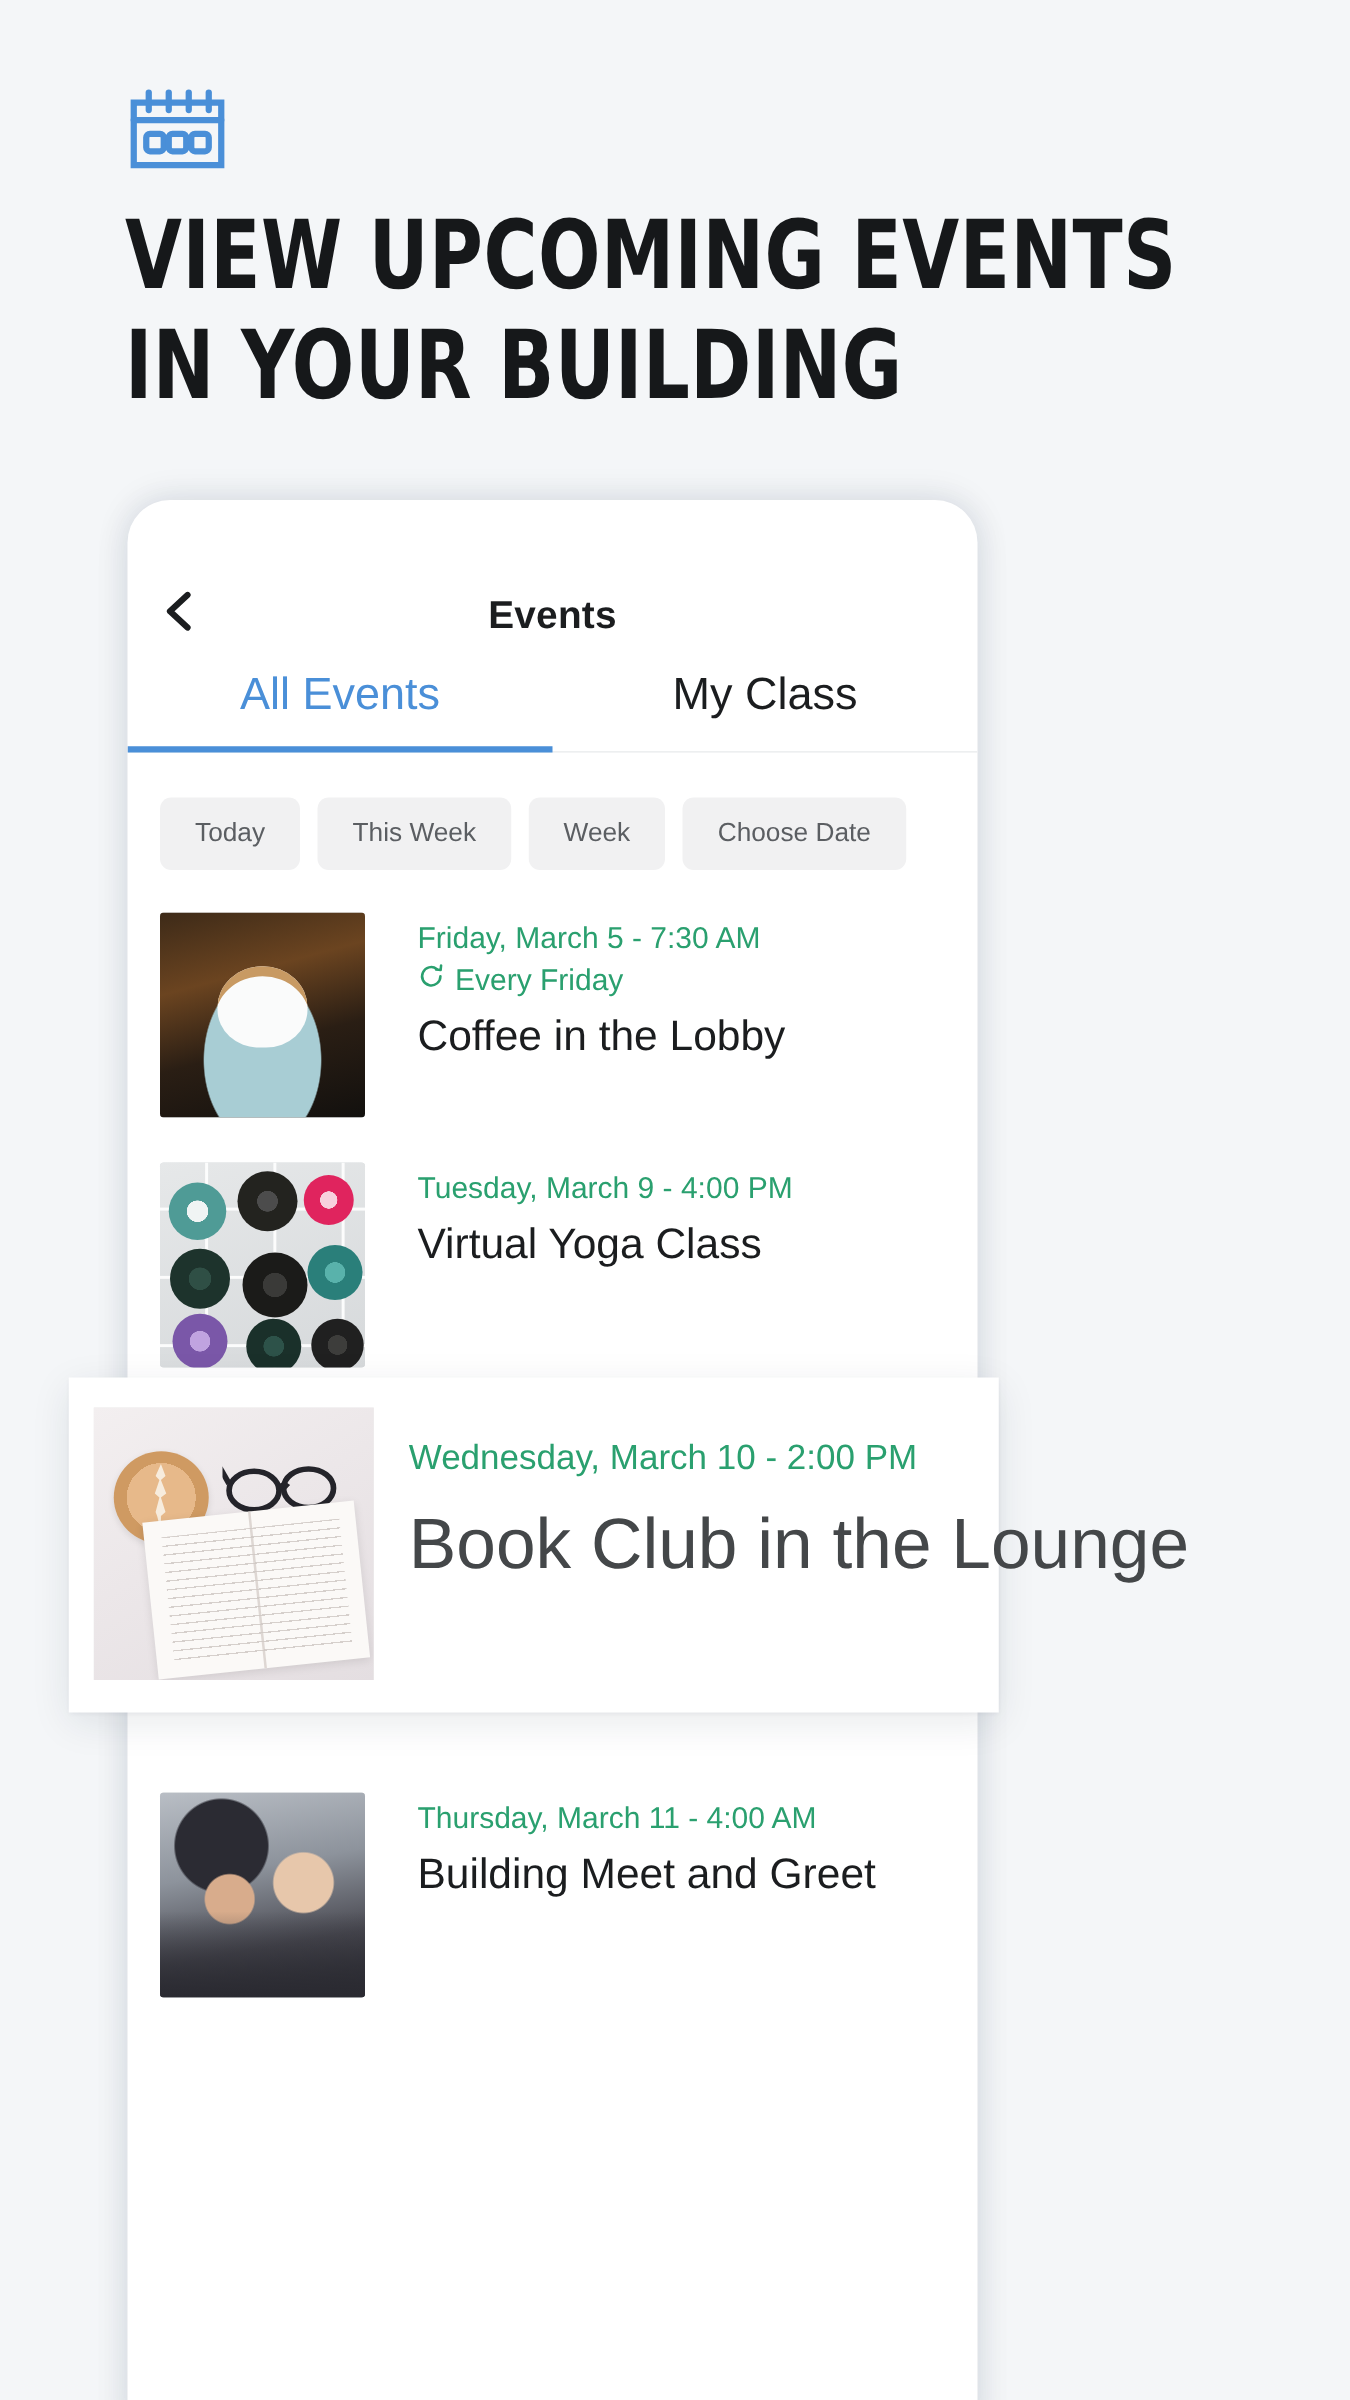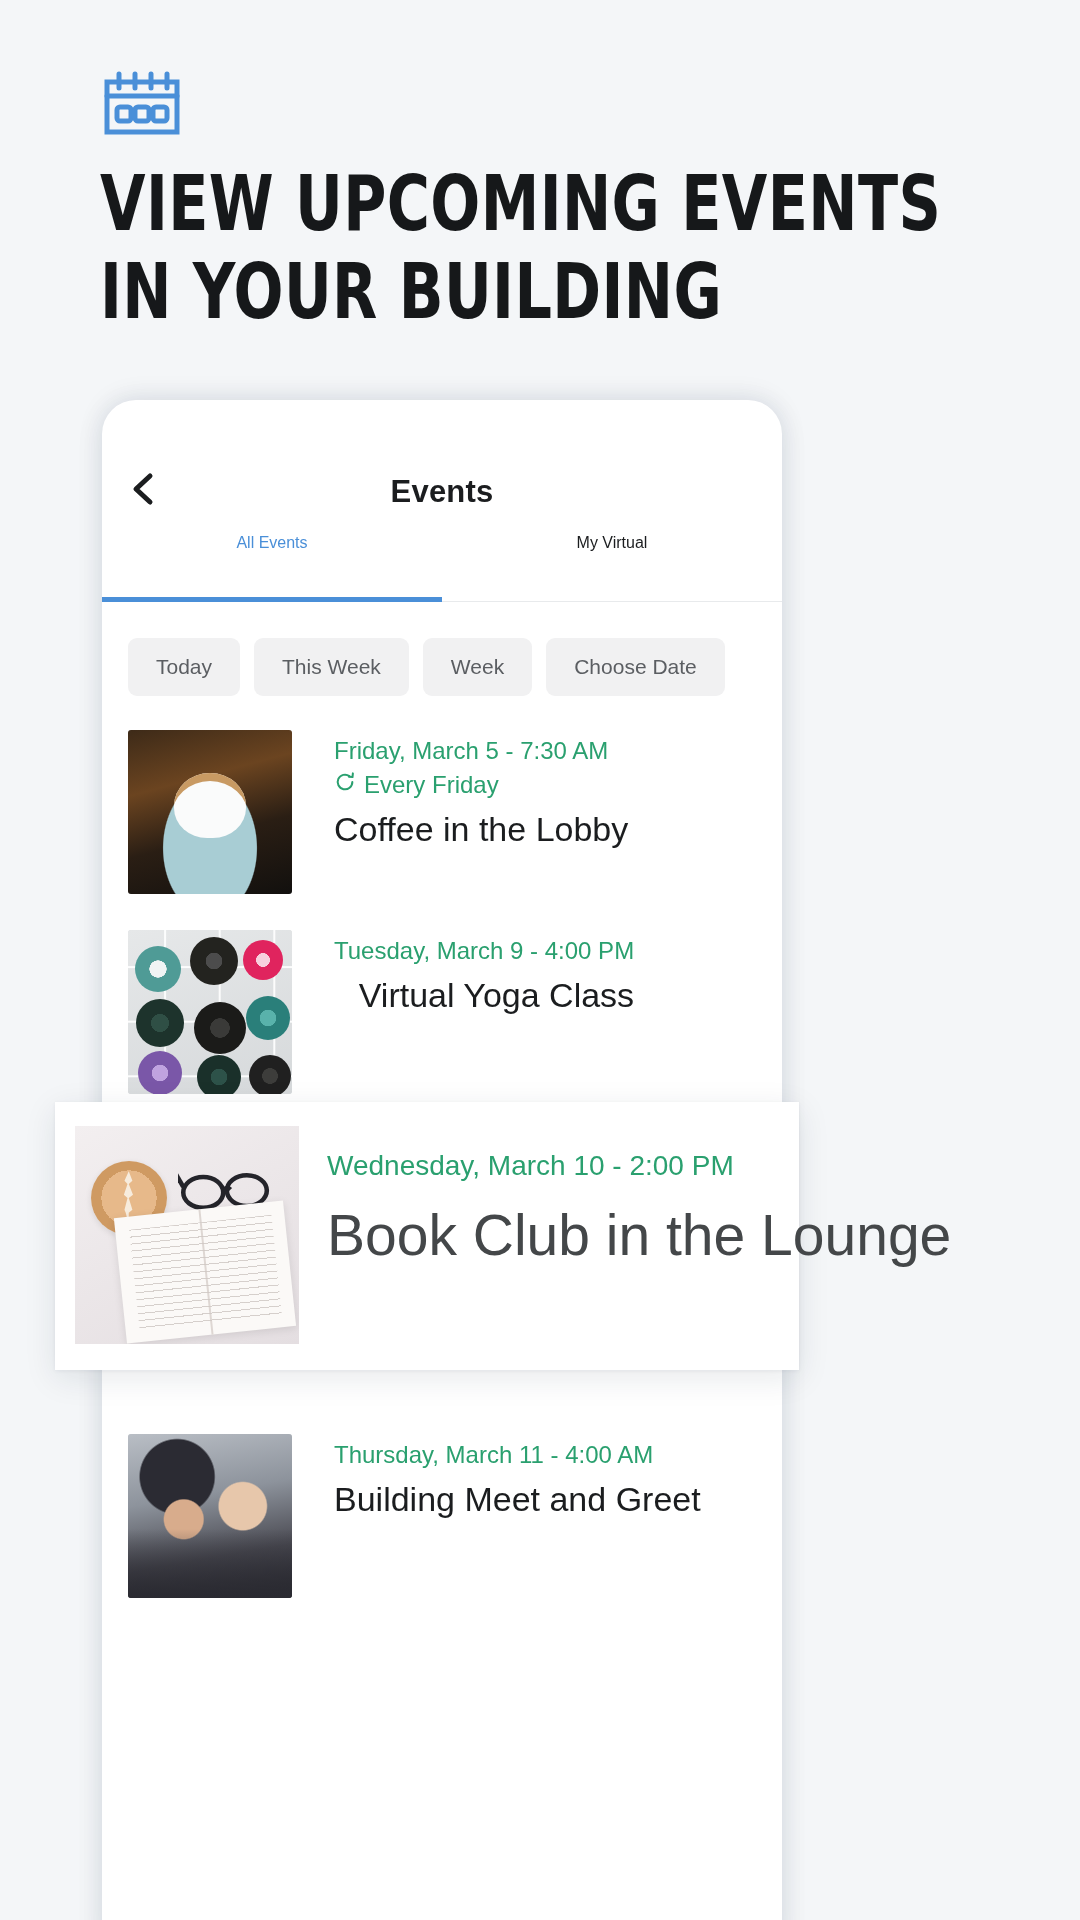--- a/index.html
+++ b/index.html
@@ -76,21 +76,21 @@
   }
 
   
   .tabs {
     display: flex;
     height: 68px;
   }
   .tab {
     flex: 1 1 50%;
     text-align: center;
-    font-size: 16px;
+    font-size: 36px;
     color: #1b1d1f;
     position: relative;
     padding-top: 6px;
     cursor: pointer;
   }
   .tab.active { color: #4a8fd8; }
   .tab.active::after {
     content: "";
     position: absolute;
     left: 0; right: 0;
@@ -154,21 +154,20 @@
     line-height: 34px;
     display: flex;
     align-items: center;
     gap: 8px;
   }
   .event-name {
     font-size: 34px;
     color: #1b1d1f;
     margin-top: 8px;
     white-space: nowrap;
-    text-align: right;
   }
 
   
   .highlight-card {
     position: absolute;
     left: 55px;
     top: 1102px;
     width: 744px;
     height: 268px;
     background: #ffffff;
@@ -317,21 +316,21 @@
       </svg>
     </div>
     <div class="nav-title">Events</div>
   </div>
 
   <div class="tabs">
     <div class="tab active">
       <span>All Events</span>
     </div>
     <div class="tab">
-      <span>My Virtual</span>
+      <span>My Class</span>
     </div>
   </div>
   <div class="tab-divider"></div>
 
   <div class="chips">
     <div class="chip">
       <span>Today</span>
     </div>
     <div class="chip">
       <span>This Week</span>

